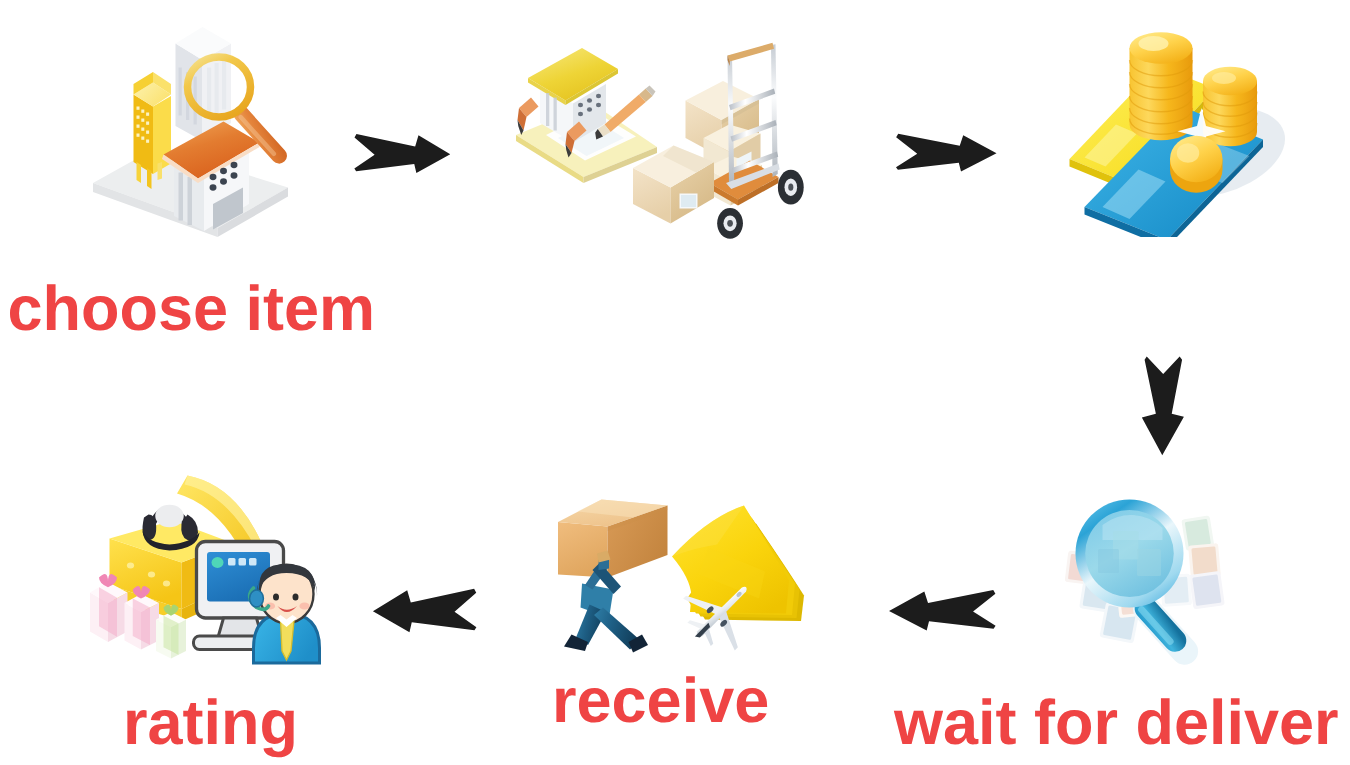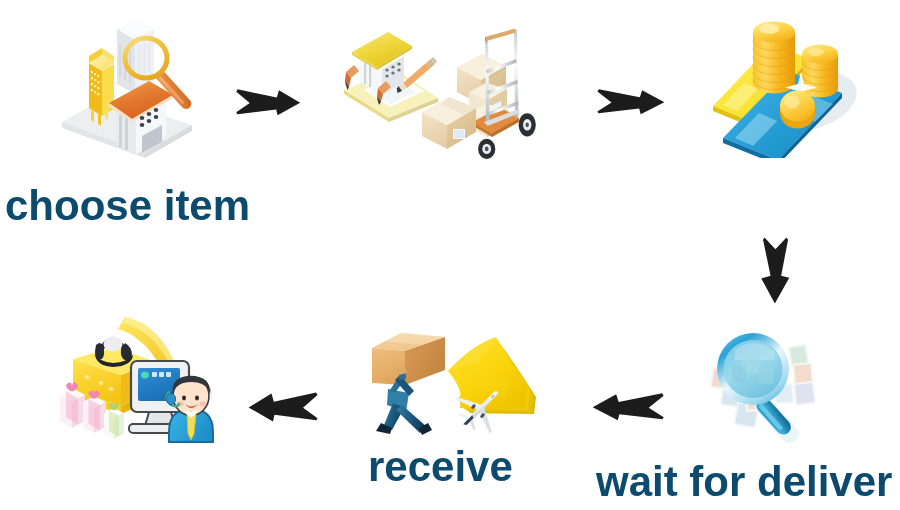--- a/index.html
+++ b/index.html
@@ -1,18 +1,18 @@
 <!DOCTYPE html>
 <html><head>
 <meta charset="utf-8">
 <style>
   html,body{margin:0;padding:0;}
   body{width:900px;height:510px;background:#fff;font-family:"Liberation Sans",sans-serif;overflow:hidden;}
   .stage{position:relative;width:900px;height:510px;background:#ffffff;}
-  .label{position:absolute;font-weight:bold;color:#0c4a6e;font-size:42px;line-height:42px;white-space:nowrap;letter-spacing:0px;}
+  .label{position:absolute;font-weight:bold;color:#ef4444;font-size:42px;line-height:42px;white-space:nowrap;letter-spacing:0px;}
   .arrow{position:absolute;}
   .illus{position:absolute;}
 </style>
 </head>
 <body>
 
 <div class="stage">
 
   <svg class="illus" style="left:56px;top:2px;" width="150" height="156" viewBox="0 0 150 156">
     <defs>
@@ -583,14 +583,15 @@
   <svg class="arrow" style="left:589.5px;top:391.7px;" width="76.2" height="30.6" viewBox="0 0 68 32" preserveAspectRatio="none">
     <path d="M65.7 4.0 L52.4 16.4 L65.8 26.4 L64.6 28.4 L26.2 23.2 L24.8 29.6 L2.4 16.0 L23.4 2.4 L25.6 10.4 L64.4 1.4 Z" fill="#1c1c1c"></path>
   </svg>
   <svg class="arrow" style="left:245.6px;top:390.6px;" width="74.0" height="32.9" viewBox="0 0 68 32" preserveAspectRatio="none">
     <path d="M65.7 4.0 L52.4 16.4 L65.8 26.4 L64.6 28.4 L26.2 23.2 L24.8 29.6 L2.4 16.0 L23.4 2.4 L25.6 10.4 L64.4 1.4 Z" fill="#1c1c1c"></path>
   </svg>
 
   <div class="label" style="left:5px;top:185px;">choose item</div>
   <div class="label" style="left:596px;top:461px;">wait for deliver</div>
   <div class="label" style="left:368px;top:446px;">receive</div>
+  <div class="label" style="left:82px;top:461px;">rating</div>
 
 </div>
 
 </body></html>

